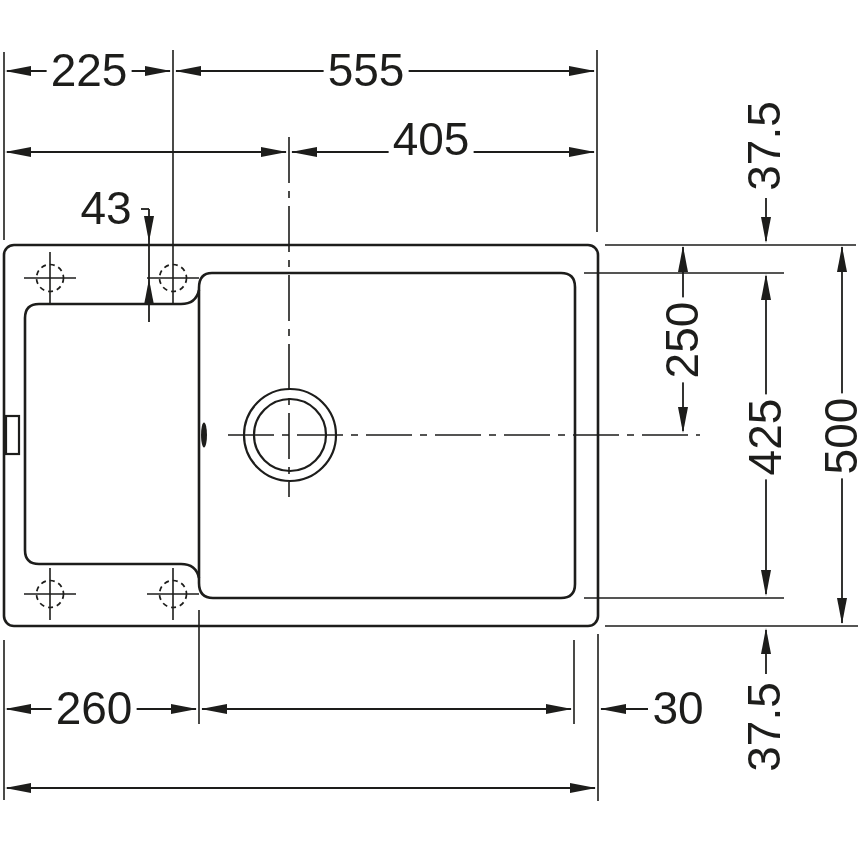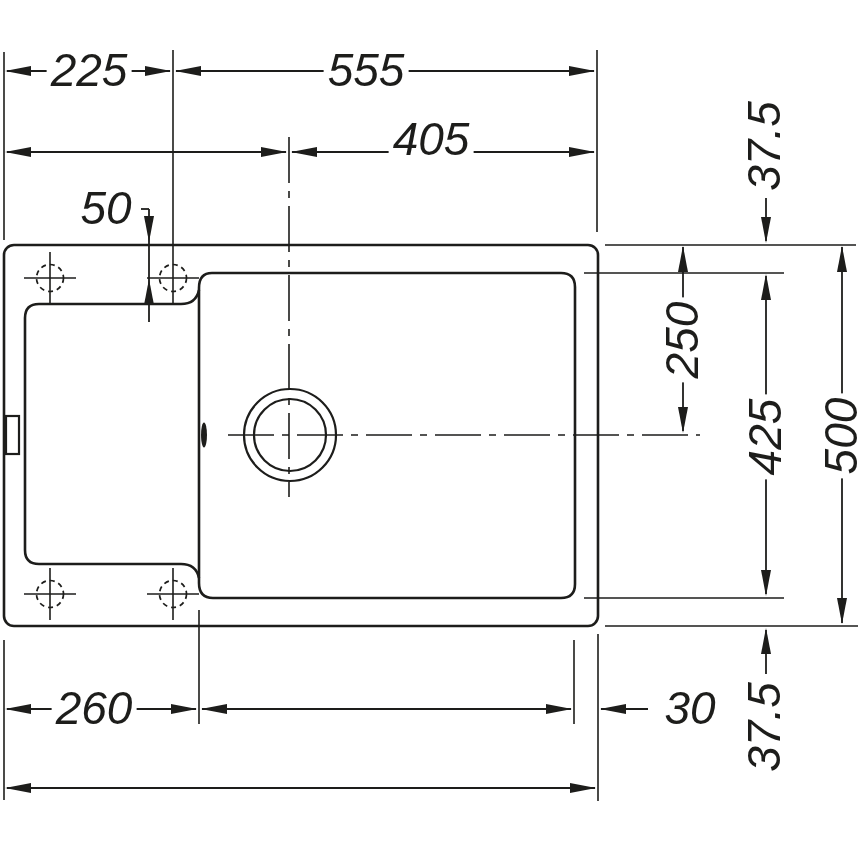--- a/index.html
+++ b/index.html
@@ -3,21 +3,20 @@
 <meta charset="utf-8">
 <style>
   :root { --line:#1d1d1b; --bg:#ffffff; }
   html,body { margin:0; padding:0; background:var(--bg); }
   .stage {
     position:relative;
     width:860px; height:860px;
     background:var(--bg);
     overflow:hidden;
     font-family:"Liberation Sans", sans-serif;
-    font-style:italic;
   }
   .stage svg { position:absolute; left:0; top:0; }
   .outline { fill:none; stroke:var(--line); stroke-width:2.6; }
   .mid     { fill:none; stroke:var(--line); stroke-width:2.2; }
   .dimline { fill:none; stroke:var(--line); stroke-width:1.8; }
   .ext     { fill:none; stroke:var(--line); stroke-width:1.6; }
   .centerln{ fill:none; stroke:var(--line); stroke-width:1.6; stroke-dasharray:46 8 7 8; }
   .dashcirc{ fill:none; stroke:var(--line); stroke-width:1.7; stroke-dasharray:5 4; }
   .arrow   { fill:var(--line); stroke:none; }
   .solid   { fill:var(--line); stroke:none; }
@@ -128,22 +127,22 @@
       <polygon class="arrow" points="842,246 837,272 847,272"></polygon>
       <polygon class="arrow" points="842,624 837,598 847,598"></polygon>
       <polygon class="arrow" points="149,242 144,216 154,216"></polygon>
       <polygon class="arrow" points="149,279 144,305 154,305"></polygon>
     </g>
   </svg>
 
   <span class="dim" style="left:89px;  top:71px;">225</span>
   <span class="dim" style="left:366px; top:71px;">555</span>
   <span class="dim" style="left:431px; top:140px;">405</span>
-  <span class="dim" style="left:106px; top:209px;">50</span>
+  <span class="dim" style="left:106px; top:209px;">43</span>
   <span class="dim" style="left:94px;  top:709px;">260</span>
-  <span class="dim" style="left:678px; top:709px;margin-left:12px;">30</span>
+  <span class="dim" style="left:678px; top:709px;">30</span>
   <span class="dim v" style="left:765px; top:146px;">37.5</span>
   <span class="dim v" style="left:683px; top:340px;">250</span>
   <span class="dim v" style="left:766px; top:437px;">425</span>
   <span class="dim v" style="left:842px; top:436px;">500</span>
   <span class="dim v" style="left:765px; top:727px;">37.5</span>
 
 </div>
 
 </body></html>

